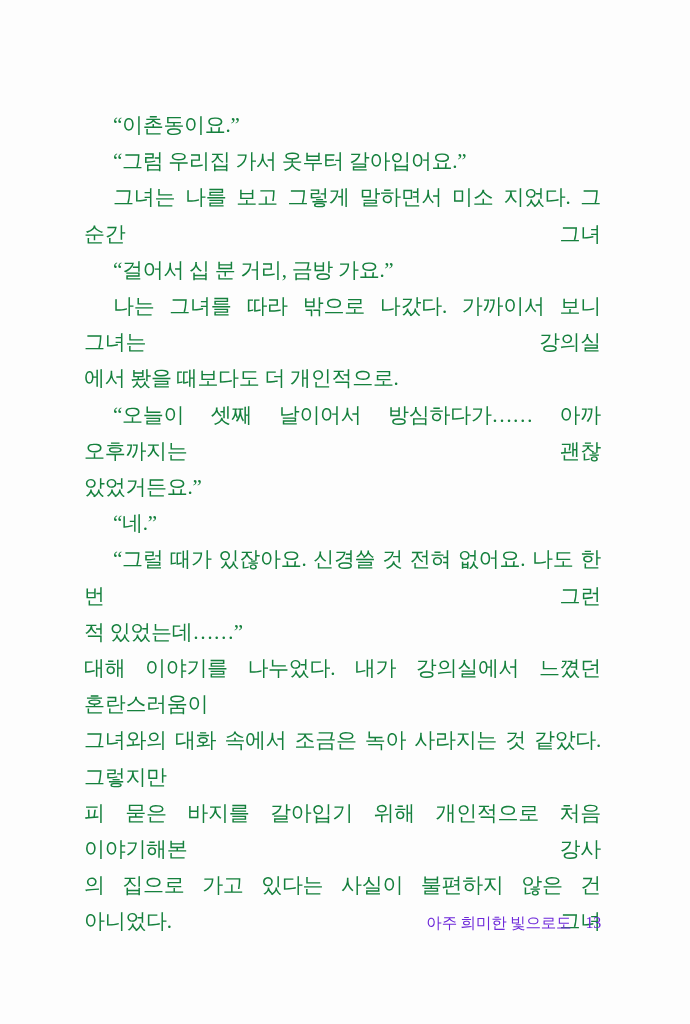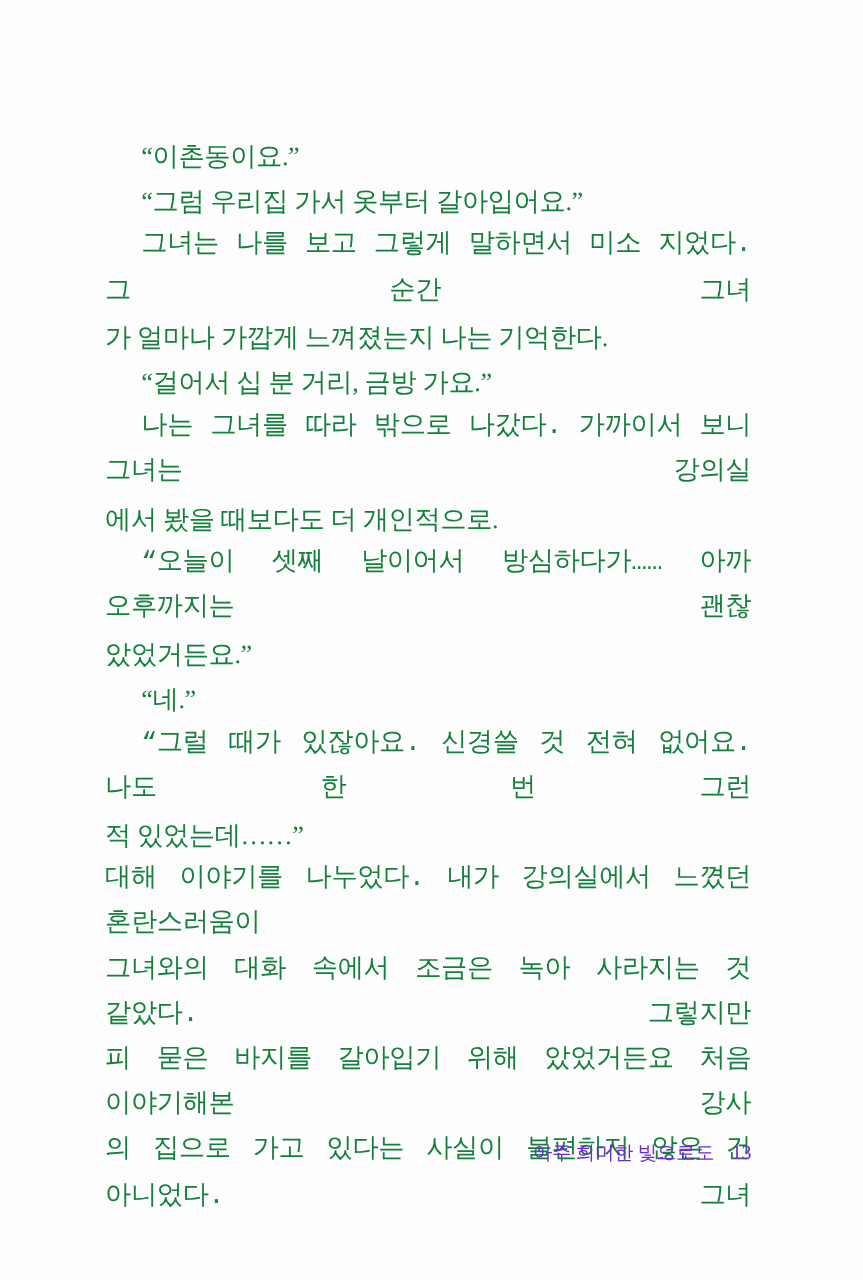--- a/index.html
+++ b/index.html
@@ -27,21 +27,20 @@
     letter-spacing: -0.3px;
     word-break: keep-all;
     white-space: pre-wrap;
   }
   .line.indent {
     text-indent: 29px;
   }
   .line.justify {
     text-align: justify;
     text-align-last: justify;
-    font-family: Liberation Mono, monospace;
   }
   .footer {
     position: absolute;
     top: 912px;
     right: 89px;
     font-size: 15.5px;
     line-height: 22px;
     color: #6d28d9;
     letter-spacing: -0.2px;
   }
@@ -53,32 +52,31 @@
 </head>
 <body>
 
 <div class="page">
 
   <div class="text-block">
 
   <div class="line indent">“이촌동이요.”</div>
       <div class="line indent">“그럼 우리집 가서 옷부터 갈아입어요.”</div>
       <div class="line indent justify">그녀는 나를 보고 그렇게 말하면서 미소 지었다. 그 순간 그녀</div>
-      <div class="line">가 얼마나 가깝게 느껴졌는지 나는 기억한다.</div>
       <div class="line indent">“걸어서 십 분 거리, 금방 가요.”</div>
       <div class="line indent justify">나는 그녀를 따라 밖으로 나갔다. 가까이서 보니 그녀는 강의실</div>
       <div class="line">에서 봤을 때보다도 더 개인적으로.</div>
       <div class="line indent justify">“오늘이 셋째 날이어서 방심하다가…… 아까 오후까지는 괜찮</div>
       <div class="line">았었거든요.”</div>
       <div class="line indent">“네.”</div>
       <div class="line indent justify">“그럴 때가 있잖아요. 신경쓸 것 전혀 없어요. 나도 한 번 그런</div>
       <div class="line">적 있었는데……”</div>
       <div class="line justify">대해 이야기를 나누었다. 내가 강의실에서 느꼈던 혼란스러움이</div>
       <div class="line justify">그녀와의 대화 속에서 조금은 녹아 사라지는 것 같았다. 그렇지만</div>
-      <div class="line justify">피 묻은 바지를 갈아입기 위해 았었거든요 처음 이야기해본 강사</div>
+      <div class="line justify">피 묻은 바지를 갈아입기 위해 개인적으로 처음 이야기해본 강사</div>
       <div class="line justify">의 집으로 가고 있다는 사실이 불편하지 않은 건 아니었다. 그녀</div>
     </div>
 
   <div class="footer">
     <span>아주 희미한 빛으로도</span><span class="pagenum">13</span>
   </div>
 
 </div>
 
 </body></html>

